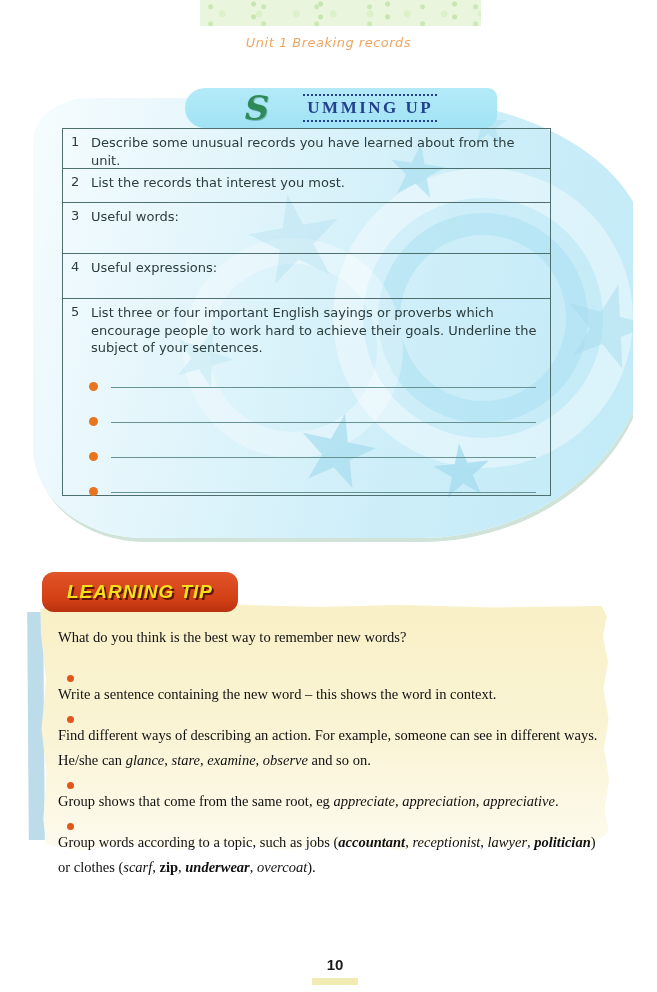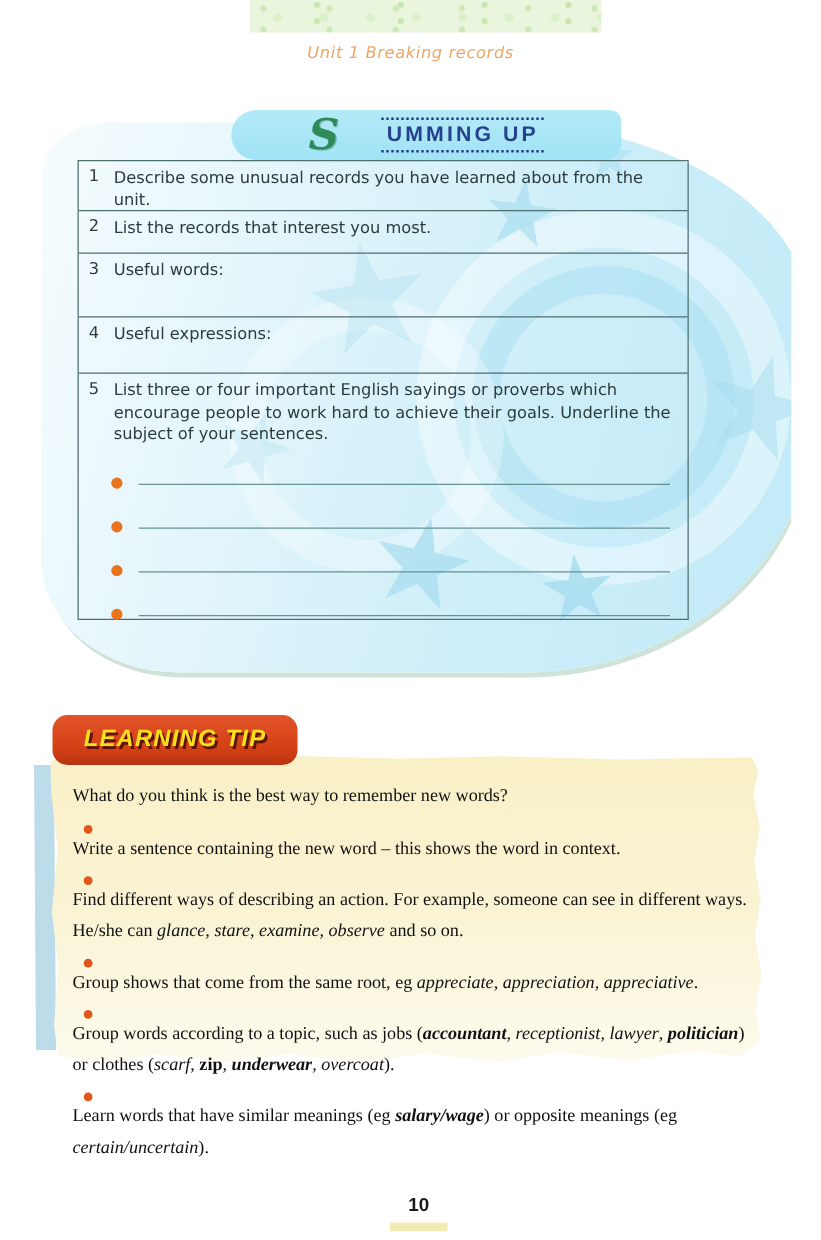--- a/index.html
+++ b/index.html
@@ -55,21 +55,21 @@
     border-radius:22px 10px 14px 22px;
     display:flex; align-items:center; justify-content:center;
   }
   .banner-inner { display:flex; align-items:center; }
   .banner-s {
     font-family:"DejaVu Serif", serif; font-style:italic; font-weight:bold;
     font-size:34px; line-height:30px; color:#2e8b57; margin-right:2px;
     text-shadow:1px 1px 0 rgba(20,90,60,0.35);
   }
   .banner-rest {
-    font-family:Liberation Sans, sans-serif; font-weight:bold; font-size:17px;
+    font-family:Liberation Serif, serif; font-weight:bold; font-size:17px;
     color:#25418d; letter-spacing:2.5px; padding:2px 4px;
     border-top:2px dotted #25418d; border-bottom:2px dotted #25418d;margin-left:32px;
   }
 
   
   .sum-table {
     position:absolute; left:62px; top:128px; width:489px;
     border:1px solid #4f6e6e;
     font-family:"DejaVu Sans", sans-serif; font-size:13px; color:#2c3d3d;
   }
@@ -109,21 +109,21 @@
   .lt-tab span {
     font-family:"Liberation Sans", sans-serif; font-weight:bold; font-style:italic;
     font-size:19px; color:#f7e11c; letter-spacing:1px;
     text-shadow:2px 2px 0 #5c1505;
   }
   .lt-content {
     position:absolute; left:58px; top:625px; width:548px; z-index:2;
     font-family:"Liberation Serif", serif; font-size:14.5px; color:#101010;
     line-height:25px;
   }
-  .lt-intro { margin-bottom:1px; }
+  .lt-intro { margin-bottom:16px; }
   .lt-bullet { display:flex;flex-direction:column; }
   .lt-bullet .bdot {
     flex:none; width:10px; height:7px; margin:9px 12px 0 9px;
     border-radius:50%; background:#e2561b; height:7px; width:7px;
   }
   .lt-bullet .btxt { flex:1; }
   .seg-i { font-style:italic;margin-top:12px; }
   .seg-b { font-weight:bold; }
   .seg-bi { font-weight:bold; font-style:italic; }
 
@@ -224,22 +224,18 @@
       <div class="btxt"><span>Find different ways of describing an action. For example, someone can see in different ways. He/she can </span><span class="seg-i">glance</span><span>, </span><span class="seg-i">stare</span><span>, </span><span class="seg-i">examine</span><span>, </span><span class="seg-i">observe</span><span> and so on.</span></div>
     </div>
     <div class="lt-bullet">
       <span class="bdot"></span>
       <div class="btxt"><span>Group shows that come from the same root, eg </span><span class="seg-i">appreciate</span><span>, </span><span class="seg-i">appreciation</span><span>, </span><span class="seg-i">appreciative</span><span>.</span></div>
     </div>
     <div class="lt-bullet">
       <span class="bdot"></span>
       <div class="btxt"><span>Group words according to a topic, such as jobs (</span><span class="seg-bi">accountant</span><span>, </span><span class="seg-i">receptionist</span><span>, </span><span class="seg-i">lawyer</span><span>, </span><span class="seg-bi">politician</span><span>) or clothes (</span><span class="seg-i">scarf</span><span>, </span><span class="seg-b">zip</span><span>, </span><span class="seg-bi">underwear</span><span>, </span><span class="seg-i">overcoat</span><span>).</span></div>
     </div>
-    <div class="lt-bullet">
-      <span class="bdot"></span>
-      <div class="btxt"><span>Learn words that have similar meanings (eg </span><span class="seg-bi">salary/wage</span><span>) or opposite meanings (eg </span><span class="seg-i">certain/uncertain</span><span>).</span></div>
-    </div>
   </div>
 
   <div class="footer-bar"></div>
   <div class="footer-num">10</div>
 
 </div>
 
 </body></html>

